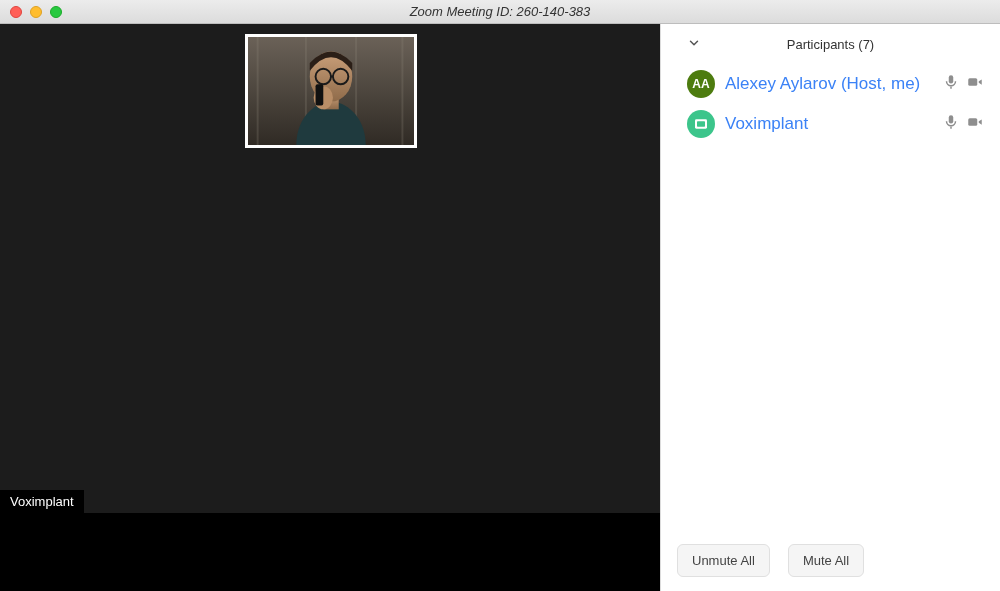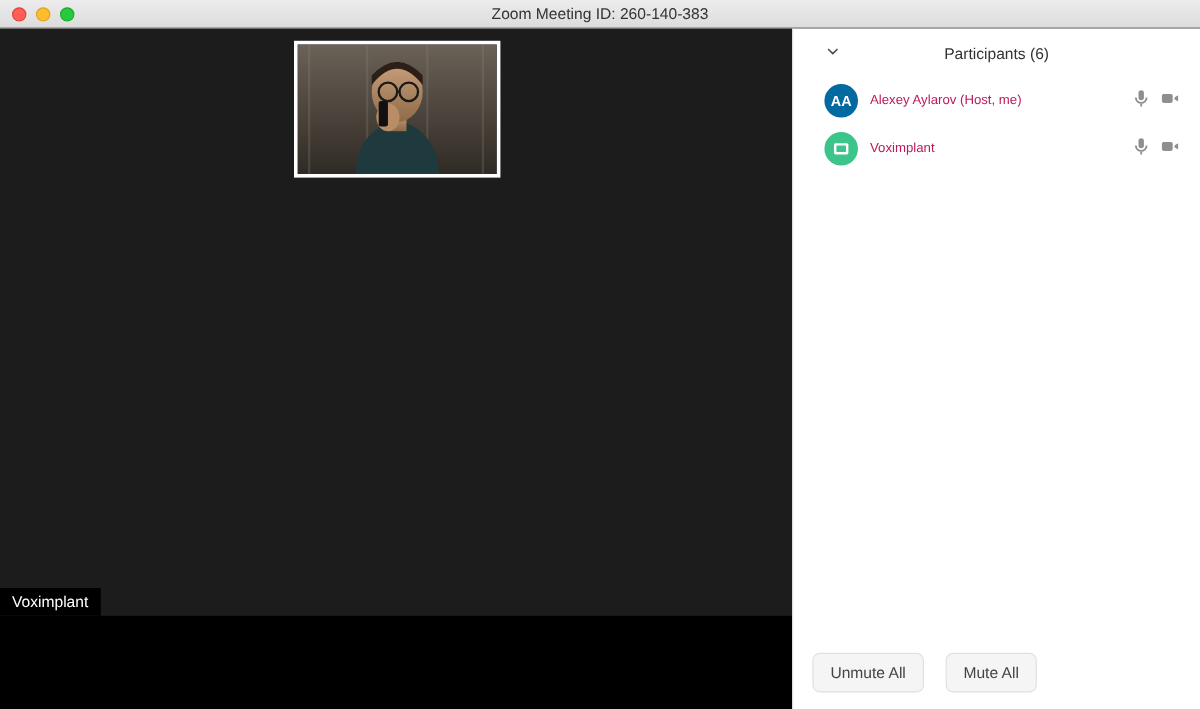--- a/index.html
+++ b/index.html
@@ -7,21 +7,21 @@
 
     .window { width: 1000px; height: 591px; display: flex; flex-direction: column; background: #252525; }
 
     
     .title-bar { height: 24px; background: linear-gradient(#ececec,#dcdcdc); display:flex; align-items:center; padding: 0 10px; position: relative; border-bottom:1px solid #bdbdbd; }
     .traffic { display:flex; gap:8px; }
     .dot { width:12px; height:12px; border-radius:50%; }
     .dot.red { background:#ff5f57; border:0.5px solid #e0443e; }
     .dot.yellow { background:#ffbd2e; border:0.5px solid #dea123; }
     .dot.green { background:#28c940; border:0.5px solid #1aab29; }
-    .title-text { position:absolute; left:0; right:0; text-align:center; font-size:13px; color:#333; font-weight:500; }
+    .title-text { position:absolute; left:0; right:0; text-align:center; font-size:13px; color:#333; font-weight:500;font-style:italic; }
 
     
     .body { flex:1; display:flex; min-height:0; }
     .video-area { flex:1; background:#1c1c1c; position:relative; display:flex; flex-direction:column; }
     .video-stage { flex:1; background:#1c1c1c; position:relative; }
 
     .thumb { position:absolute; top:10px; left:245px; width:172px; height:114px; border:3px solid #fff; background:#333; overflow:hidden; }
     .thumb svg { width:100%; height:100%; display:block; }
 
     .name-tag { position:absolute; left:0; bottom:0; background:#000; color:#fff; font-size:13px; padding:4px 10px; }
@@ -29,24 +29,24 @@
     .bottom-strip { height:78px; background:#000; }
 
     
     .panel { width:340px; background:#fff; display:flex; flex-direction:column; border-left:1px solid #dcdcdc; }
     .panel-header { height:40px; display:flex; align-items:center; justify-content:center; position:relative; font-size:13px; color:#333; }
     .panel-header .chev { position:absolute; left:26px; top:12px; }
 
     .plist { flex:1; overflow:auto; }
     .prow { display:flex; align-items:center; height:40px; padding: 0 16px 0 26px; gap:10px; }
     .avatar { width:28px; height:28px; border-radius:50%; display:flex; align-items:center; justify-content:center; font-size:12px; font-weight:600; color:#fff; flex-shrink:0; }
-    .avatar.initials { background:#0369a1; }
+    .avatar.initials { background:#4d7c0f; }
     .avatar.logo { background:#3cc58b; }
     .avatar.logo svg { width:16px; height:16px; }
-    .pname { flex:1; font-size:11px; color:#be185d; white-space:nowrap; overflow:hidden; text-overflow:ellipsis; }
+    .pname { flex:1; font-size:17px; color:#3b82f6; white-space:nowrap; overflow:hidden; text-overflow:ellipsis; }
     .picons { display:flex; gap:6px; color:#888; }
     .picons svg { width:18px; height:18px; }
 
     .panel-footer { padding:14px 16px; display:flex; gap:18px; justify-content:flex-start; border-top:0; }
     .btn { background:#f5f5f5; border:1px solid #e0e0e0; border-radius:6px; padding:8px 14px; font-size:13px; color:#444; cursor:pointer; display:flex; align-items:center; gap:6px; }
     .btn .caret { font-size:10px; color:#777; }
   </style>
 </head>
 <body>
 
@@ -109,21 +109,21 @@
       <div class="bottom-strip"></div>
     </div>
 
     <div class="panel">
       <div class="panel-header">
         <span class="chev">
           <svg width="14" height="14" viewBox="0 0 24 24" fill="none" stroke="#555" stroke-width="2.5" stroke-linecap="round" stroke-linejoin="round">
               <polyline points="6 9 12 15 18 9"></polyline>
             </svg>
         </span>
-        <span>Participants (6)</span>
+        <span>Participants (7)</span>
       </div>
 
       <div class="plist">
 
         <div class="prow">
           <div class="avatar initials">
             <span>AA</span>
           </div>
           <div class="pname">Alexey Aylarov (Host, me)</div>
           <div class="picons">

